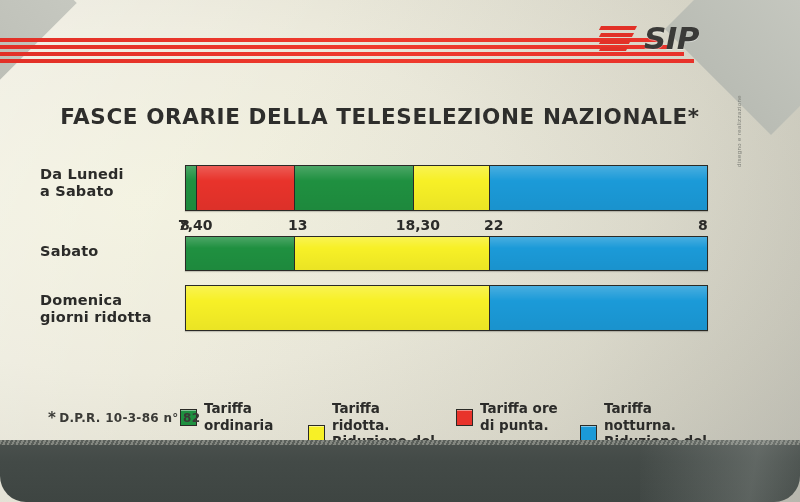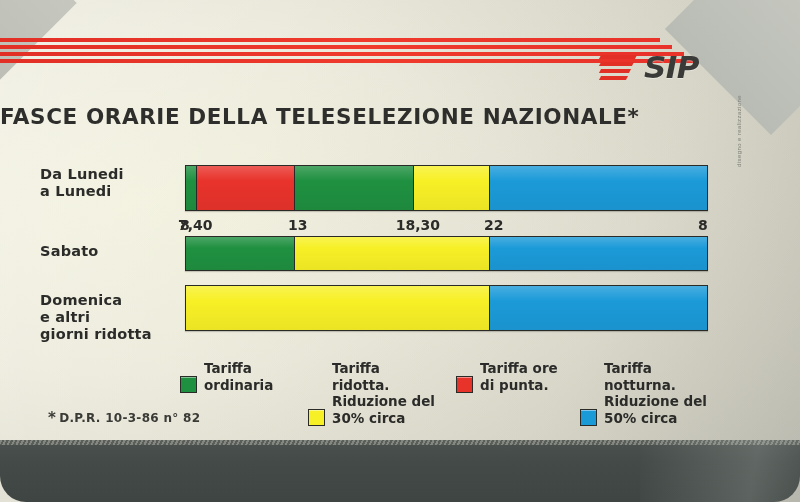--- a/index.html
+++ b/index.html
@@ -37,39 +37,39 @@
 
   
   #band{
     position:absolute;left:0;top:38px;width:730px;height:30px;
   }
   #band .stripe{
     position:absolute;left:0;height:4px;
     background:linear-gradient(90deg,#e23027 0%,#ef3a2c 55%,#e8322a 100%);
   }
   #logo{
-    position:absolute;left:600px;top:49px;width:140px;height:40px;
+    position:absolute;left:600px;top:20px;width:140px;height:40px;
   }
   #logo .chev{
     position:absolute;left:0;height:4px;width:40px;
     background:#e23027;
     transform-origin:left center;
   }
   #logo-text{
     position:absolute;left:44px;top:0px;
     font-family:"DejaVu Sans","Liberation Sans",sans-serif;
     font-style:italic;font-weight:bold;font-size:31px;
     letter-spacing:-0.5px;color:#3a3a38;
     text-shadow:0 1px 0 rgba(255,255,255,0.4);
   }
 
   
   #title{
     position:absolute;left:0;top:104px;width:760px;
-    text-align:left;
+    text-align:center;
     font-family:"DejaVu Sans","Liberation Sans",sans-serif;
     font-weight:bold;font-size:21.5px;letter-spacing:0.6px;
     color:#2e2e2c;
   }
 
   
   #chart{position:absolute;left:0;top:0;width:800px;height:502px;}
   .rowlabel{
     position:absolute;
     text-align:left;
@@ -94,21 +94,21 @@
   .ticks{position:absolute;height:18px;}
   .tick{
     position:absolute;top:0;
     font-family:"DejaVu Sans","Liberation Sans",sans-serif;
     font-weight:bold;font-size:14px;color:#2b2b29;
     white-space:nowrap;
   }
 
   
   #legend{position:absolute;left:180px;top:360px;width:560px;}
-  .lgitem{position:absolute;display:flex;align-items:flex-end;}
+  .lgitem{position:absolute;display:flex;align-items:center;margin-top:40px;}
   .swatch{
     width:17px;height:17px;flex:0 0 17px;margin-top:1px;
     border:1.6px solid #2a2a26;box-sizing:border-box;
     box-shadow:inset 0 1px 0 rgba(255,255,255,0.45);
   }
   .lgtext{
     margin-left:7px;
     font-family:"DejaVu Sans","Liberation Sans",sans-serif;
     font-weight:bold;font-size:13.5px;line-height:16.5px;
     color:#2b2b29;white-space:pre-line;
@@ -170,21 +170,21 @@
       <div class="chev" style="top: 13px; width: 33px; transform: skewX(-28deg);"></div>
       <div class="chev" style="top: 20px; width: 30px; transform: skewX(-28deg);"></div>
       <div class="chev" style="top: 27px; width: 27px; transform: skewX(-28deg);"></div>
     </div>
 
   <div id="title">FASCE ORARIE DELLA TELESELEZIONE NAZIONALE*</div>
 
   <div id="chart">
       <div class="rowlabel" style="top: 166px; left: 40px; width: 135px;">
         <div>Da Lunedi</div>
-        <div>a Lunedi</div>
+        <div>a Sabato</div>
       </div>
       <div class="bar" style="left: 185px; top: 165px; width: 523px; height: 46px;">
         <div class="seg" style="width: 2.08333%; background: rgb(31, 144, 64);">
           <span class="sheen"></span>
         </div>
         <div class="seg" style="width: 18.75%; background: rgb(232, 51, 43);">
           <span class="sheen"></span>
         </div>
         <div class="seg" style="width: 22.9167%; background: rgb(31, 144, 64);">
           <span class="sheen"></span>
@@ -205,21 +205,20 @@
         </div>
         <div class="seg" style="width: 37.5%; background: rgb(247, 240, 38);">
           <span class="sheen"></span>
         </div>
         <div class="seg" style="width: 41.6667%; background: rgb(27, 154, 216);">
           <span class="sheen"></span>
         </div>
       </div>
       <div class="rowlabel" style="top: 292px; left: 40px; width: 135px;">
         <div>Domenica</div>
-        <div>e altri</div>
         <div>giorni ridotta</div>
       </div>
       <div class="bar" style="left: 185px; top: 285px; width: 523px; height: 46px;">
         <div class="seg" style="width: 58.3333%; background: rgb(247, 240, 38);">
           <span class="sheen"></span>
         </div>
         <div class="seg" style="width: 41.6667%; background: rgb(27, 154, 216);">
           <span class="sheen"></span>
         </div>
       </div>

